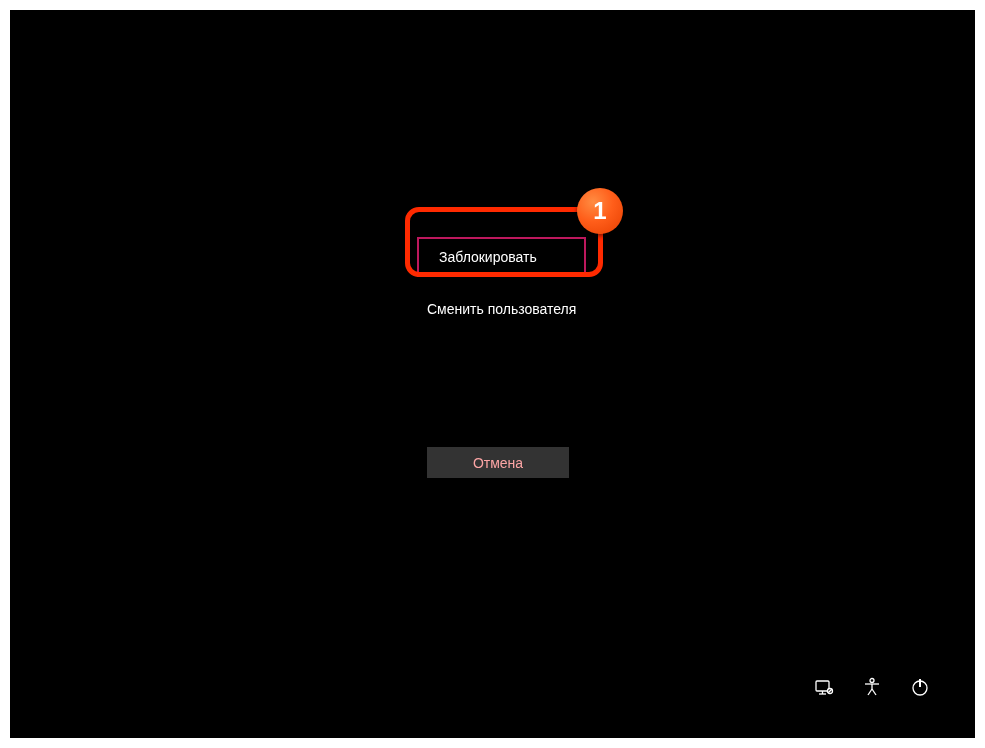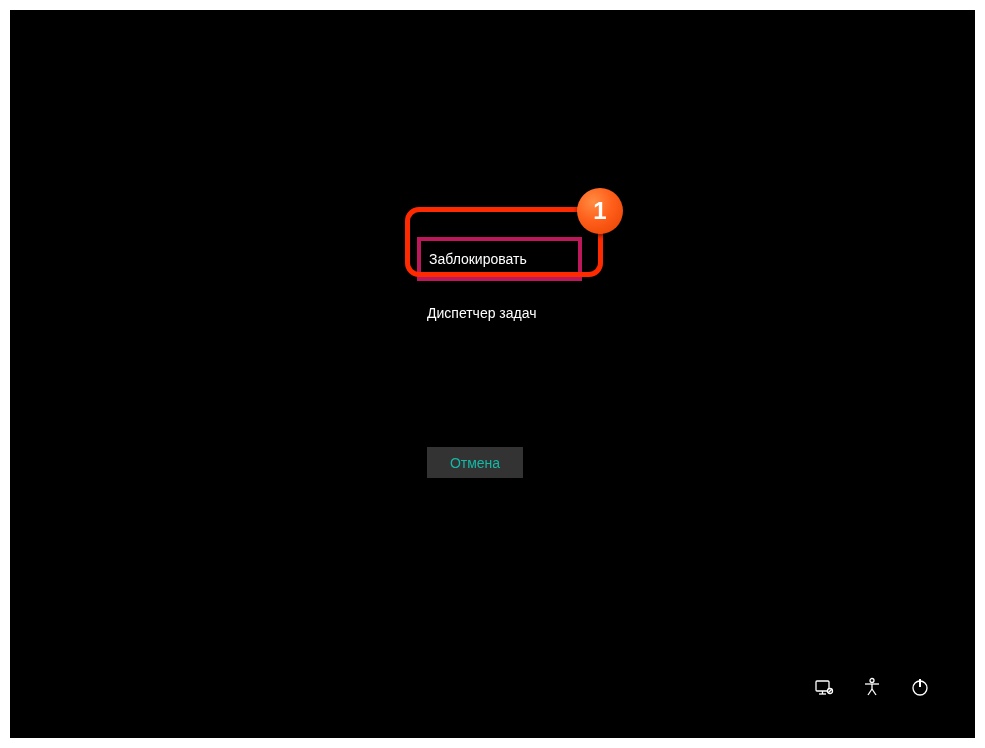--- a/index.html
+++ b/index.html
@@ -35,37 +35,37 @@
       font-size: 14px;
       font-weight: 400;
       padding: 12px 10px;
       min-width: 165px;
       cursor: pointer;
       background: transparent;
       border: none;
       text-align: left;
     }
     .option-item.highlighted {
-      border: 4px solid #be185d;
-      padding: 10px 8px;
+      border: 2px solid #be185d;
+      padding: 10px 20px;
     }
     .option-item:not(.highlighted) {
       margin-bottom: 12px;
     }
     .option-item.highlighted {
       margin-bottom: 12px;
     }
     .cancel-button {
       position: absolute;
       top: 437px;
       left: 417px;
-      width: 96px;
+      width: 142px;
       height: 31px;
       background: #333333;
-      color: #14b8a6;
+      color: #fca5a5;
       border: none;
       font-size: 14px;
       font-family: 'Segoe UI', Tahoma, sans-serif;
       cursor: pointer;
       display: flex;
       align-items: center;
       justify-content: center;
     }
     .callout-highlight {
       position: absolute;
@@ -118,21 +118,21 @@
       stroke-width: 1.3;
     }
   </style>
 </head>
 <body>
 
 <div class="screen">
 
   <div class="options-container">
     <button class="option-item highlighted">Заблокировать</button>
-    <button class="option-item">Диспетчер задач</button>
+    <button class="option-item">Сменить пользователя</button>
   </div>
 
   <button class="cancel-button">Отмена</button>
 
   <div class="bottom-icons">
     <div class="icon-button">
       <svg viewBox="0 0 20 20">
         <rect x="2" y="4" width="13" height="10" rx="1"></rect>
         <line x1="8.5" y1="14" x2="8.5" y2="17"></line>
         <line x1="5" y1="17" x2="12" y2="17"></line>

